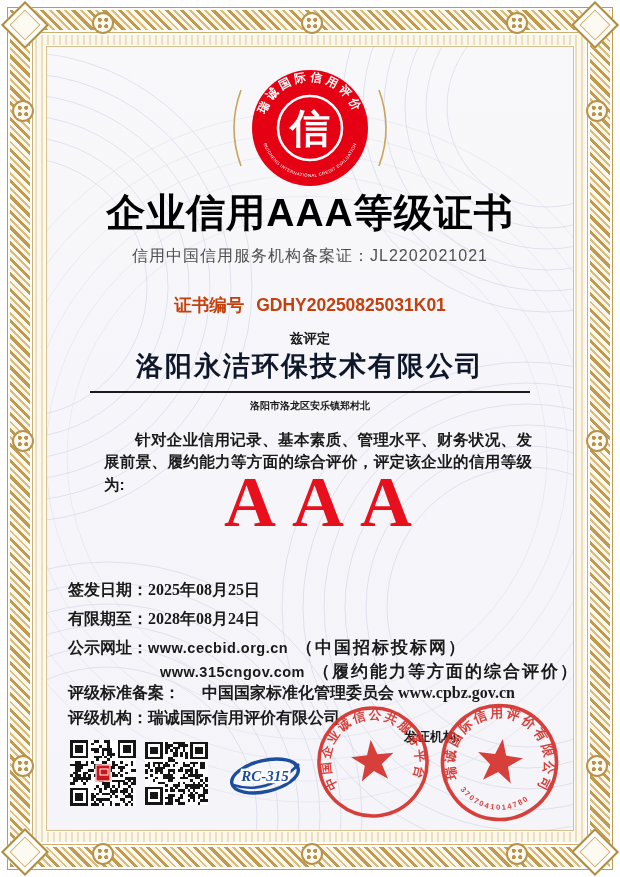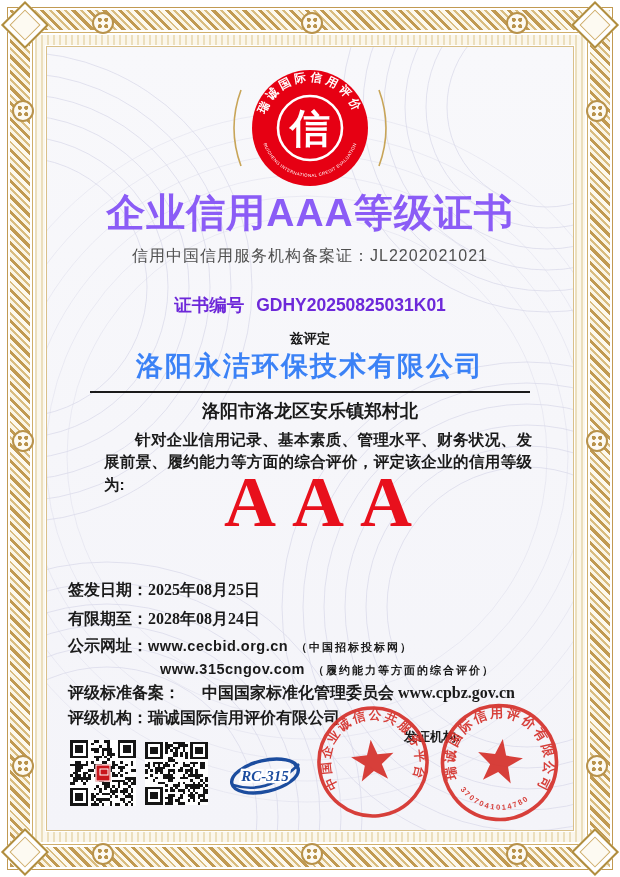--- a/index.html
+++ b/index.html
@@ -24,45 +24,45 @@
     background:
       radial-gradient(circle at 32% 32%,#b8924a 1.8px,transparent 2.3px),
       radial-gradient(circle at 68% 32%,#b8924a 1.8px,transparent 2.3px),
       radial-gradient(circle at 32% 68%,#b8924a 1.8px,transparent 2.3px),
       radial-gradient(circle at 68% 68%,#b8924a 1.8px,transparent 2.3px),#fdfaf2;}
   
   .content{position:absolute;inset:47px;z-index:5;}
   #waves{position:absolute;left:0;top:0;width:526px;height:783px;z-index:0;}
   .serif{font-family:"Liberation Serif","DejaVu Serif",serif;}
   .cert-title{position:absolute;left:0;top:139px;width:100%;text-align:center;
-    font-size:39px;font-weight:900;letter-spacing:1px;color:#8b5cf6;z-index:2;}
+    font-size:39px;font-weight:900;letter-spacing:1px;color:#000000;z-index:2;}
   .filing{position:absolute;left:0;top:199px;width:100%;text-align:center;
     font-size:16px;color:#4f4f4f;letter-spacing:1px;z-index:2;}
   .certno{position:absolute;left:0;top:246px;width:100%;text-align:center;
-    font-size:17.5px;font-weight:700;color:#6d28d9;z-index:2;}
+    font-size:17.5px;font-weight:700;color:#c2410c;z-index:2;}
   .certno .gap{display:inline-block;width:12px;}
   .hereby{position:absolute;left:0;top:283px;width:100%;text-align:center;
     font-size:13.5px;font-weight:700;z-index:2;}
   .company{position:absolute;left:43px;top:301px;width:440px;text-align:center;
-    font-size:27px;font-weight:900;letter-spacing:2px;color:#3b82f6;
+    font-size:27px;font-weight:900;letter-spacing:2px;color:#0f172a;
     border-bottom:2px solid #1a1a1a;padding-bottom:7px;z-index:2;}
   .address{position:absolute;left:0;top:352px;width:100%;text-align:center;
-    font-size:18px;font-weight:700;z-index:2;}
+    font-size:10px;font-weight:700;z-index:2;}
   .paragraph{position:absolute;left:57px;top:382px;width:428px;
     font-size:15.5px;font-weight:600;line-height:1.45;text-indent:2em;text-align:justify;z-index:2;}
   .grade{position:absolute;left:0;top:410px;width:100%;text-align:center;
     font-size:72px;font-weight:900;letter-spacing:16px;padding-left:16px;color:#e8101c;line-height:1.25;z-index:2;}
   .basis{position:absolute;left:0;top:499px;width:100%;text-align:center;
     font-size:12.5px;font-weight:700;color:#111;z-index:2;}
   .fields{position:absolute;left:21px;top:0;z-index:2;}
   .row{position:absolute;left:0;white-space:nowrap;}
   .flabel{font-family:"Liberation Serif","DejaVu Serif",serif;font-size:16px;font-weight:700;}
   .fval{font-family:"Liberation Serif","DejaVu Serif",serif;font-size:16px;font-weight:700;}
   .furl{font-size:14.5px;font-weight:700;letter-spacing:.5px;}
-  .fnote{font-size:11px;font-weight:700;letter-spacing:2px;margin-left:8px;}
+  .fnote{font-size:17px;font-weight:700;letter-spacing:2px;margin-left:8px;}
   .issuing{position:absolute;left:357px;top:681px;font-family:"Liberation Serif","DejaVu Serif",serif;
     font-size:13px;font-weight:700;z-index:2;}
   .qr{position:absolute;z-index:2;}
   .qr svg{width:100%;height:100%;}
   .qr-center{position:absolute;left:50%;top:50%;transform:translate(-50%,-50%);
     width:13px;height:15px;background:#c8161d;border:1px solid #fff;z-index:3;
     box-shadow:inset 0 3px 0 #c8161d, inset 0 -4px 0 #c8161d;}
   .qr-center::after{content:"";position:absolute;left:3px;top:3px;width:7px;height:5px;border:1px solid #fff;}
   .rc-logo{position:absolute;left:180px;top:704px;width:76px;height:50px;z-index:2;}
   .stamp{position:absolute;z-index:6;opacity:.93;}

